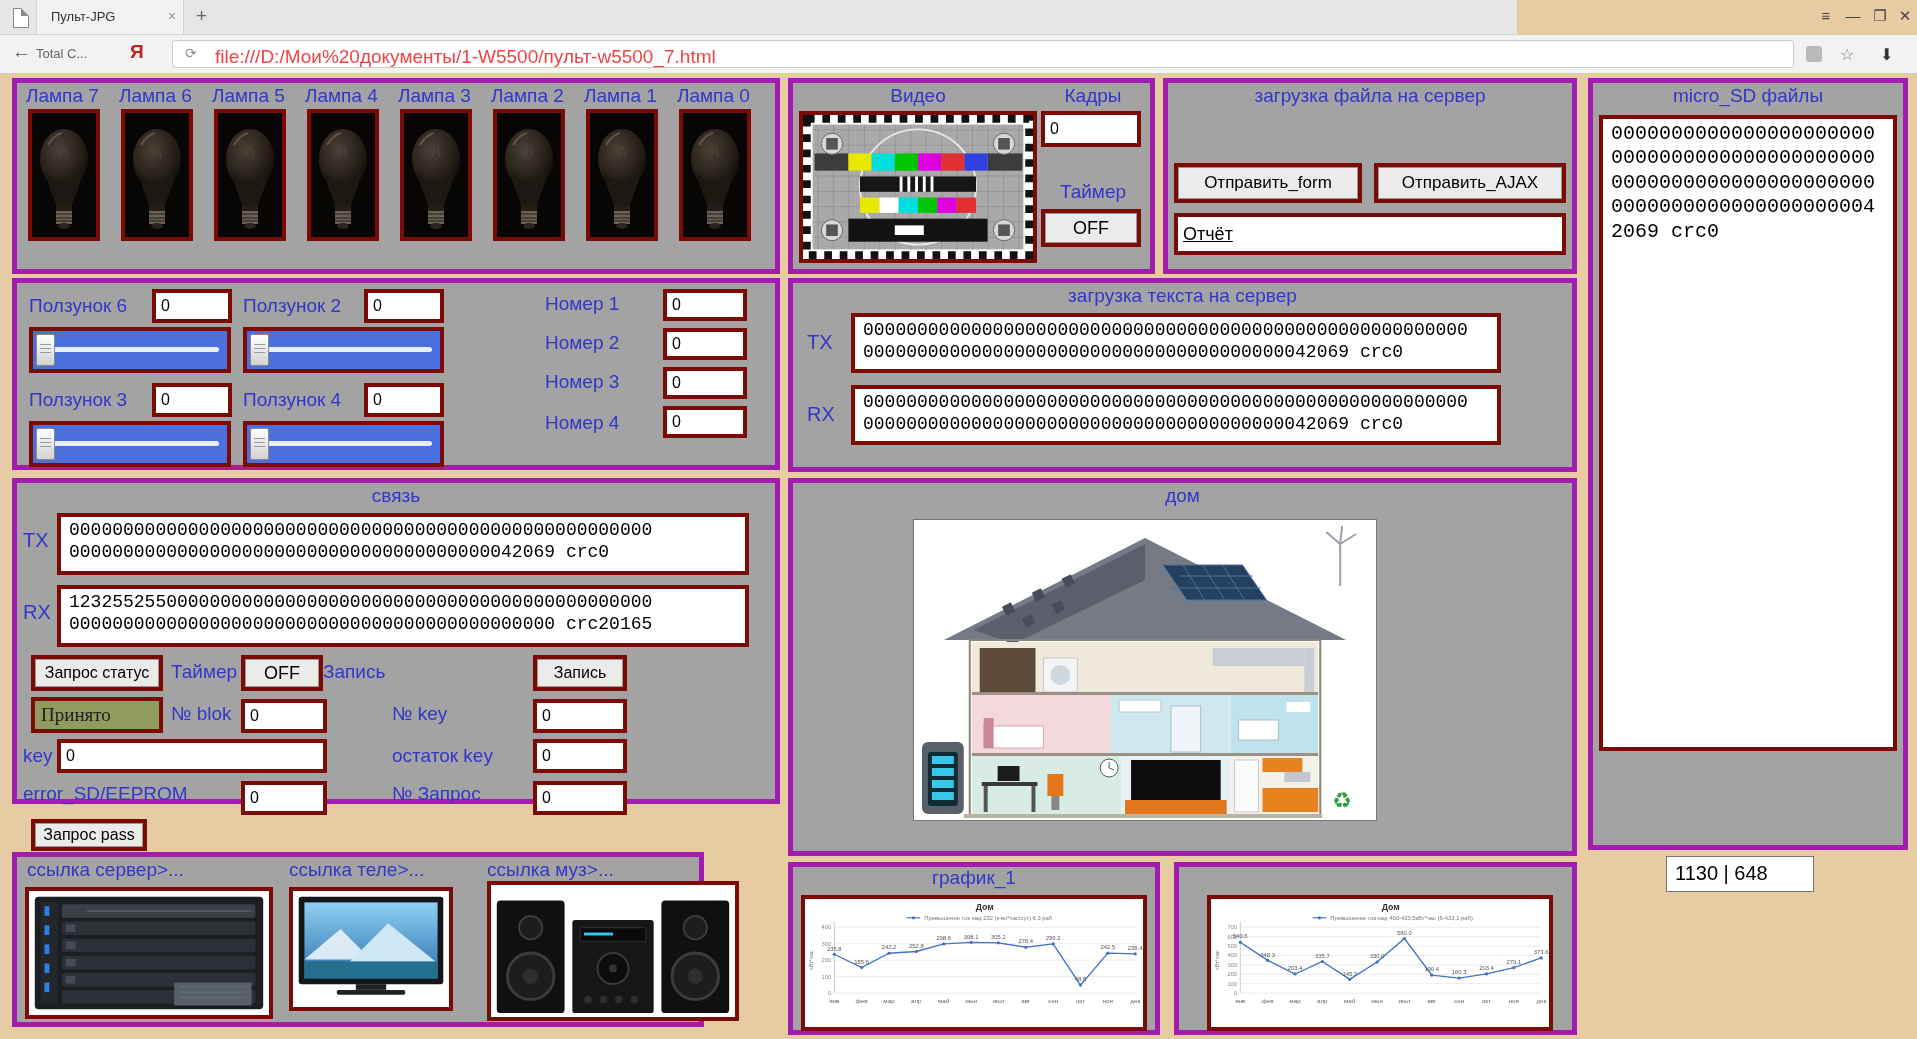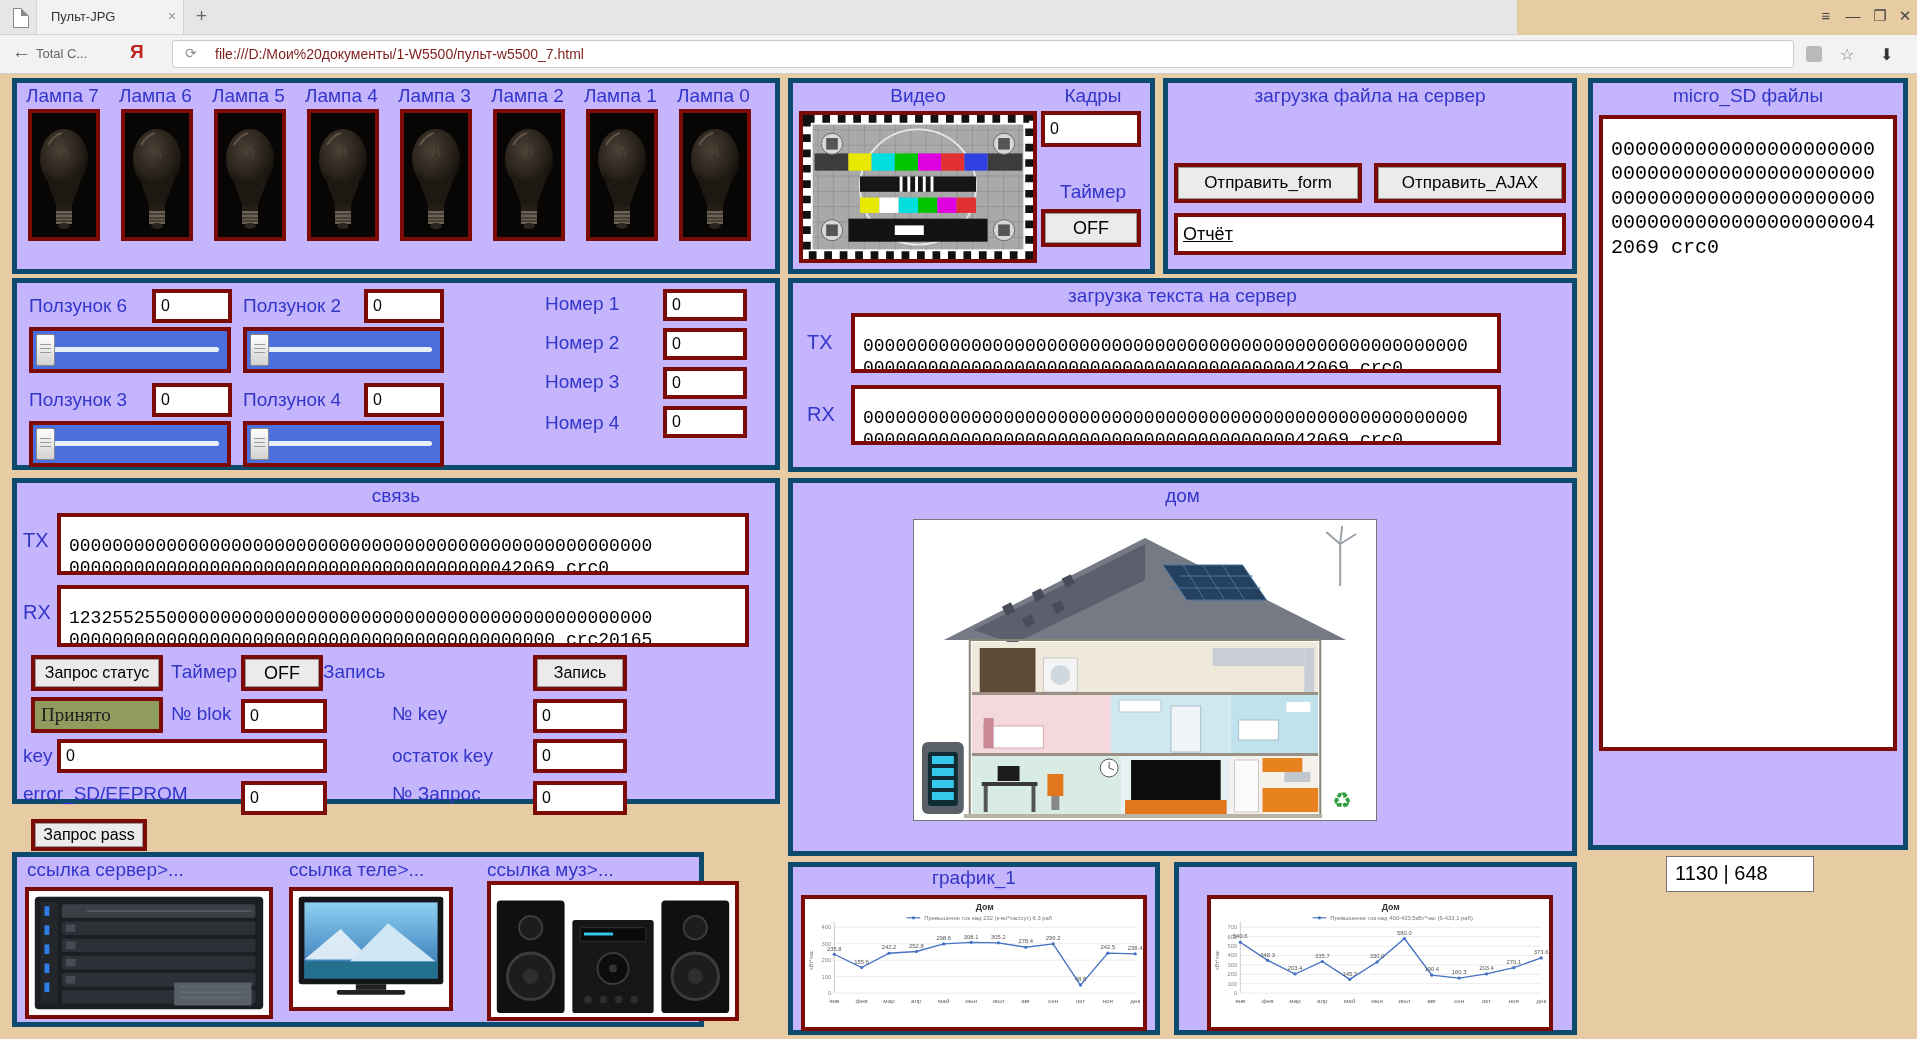--- a/index.html
+++ b/index.html
@@ -12,33 +12,33 @@
   .tab .t{position:absolute;left:14px;top:9px;font-size:13px;color:#333;white-space:nowrap}
   .tab .x{position:absolute;right:7px;top:8px;font-size:14px;color:#909090;cursor:default}
   .newtab{position:absolute;left:196px;top:5px;font-size:19px;color:#666}
   .winbtn{position:absolute;top:7px;font-size:15px;color:#444;width:24px;text-align:center}
   .toolbar{position:absolute;left:0;top:35px;width:1917px;height:38px;background:#f2f2f2;border-bottom:1px solid #cfcfcf}
   .backarrow{position:absolute;left:12px;top:6px;font-size:19px;color:#555}
   .backlabel{position:absolute;left:36px;top:11px;font-size:13px;color:#666}
   .ylogo{position:absolute;left:130px;top:6px;font-size:19px;font-weight:bold;color:#c0221c}
   .addrbar{position:absolute;left:172px;top:5px;width:1620px;height:26px;background:#fff;border:1px solid #c9c9c9;border-radius:3px}
   .addrbar .rf{position:absolute;left:12px;top:4px;font-size:14px;color:#8a8a8a}
-  .addrbar .u{position:absolute;left:42px;top:5px;font-size:14px;color:#7f1d1d;white-space:nowrap}
+  .addrbar .u{position:absolute;left:42px;top:5px;font-size:19px;color:#ef4444;white-space:nowrap}
   .tbicon{position:absolute;top:10px;font-size:16px;color:#777}
   .sqicon{position:absolute;left:1806px;top:11px;width:16px;height:16px;background:#b9b9b9;border-radius:3px}
   
-  .panel{position:absolute;background:#c4b5fd;border:5px solid #0c4a6e;box-sizing:border-box}
+  .panel{position:absolute;background:#a3a3a3;border:5px solid #a21caf;box-sizing:border-box}
   .ptitle{position:absolute;left:0;right:0;text-align:center;color:#3336c9;font-size:19px;white-space:nowrap}
   .lbl{position:absolute;color:#3336c9;font-size:19px;white-space:nowrap}
   .frame{position:absolute;border:4px solid #7c0b05;background:#fff;box-sizing:border-box}
   .frame.olv{background:#909b5e}
   .val{display:block;width:100%;height:100%;border:0;background:#fff;font:16px "Liberation Sans",sans-serif;color:#000;padding:2px 5px;box-sizing:border-box;outline:none}
   .btn{width:100%;height:100%;background:#ebebeb;border:1px solid #979797;font:16px "Liberation Sans",sans-serif;color:#000;box-sizing:border-box}
   .mono{font-family:"Liberation Mono",monospace;white-space:pre-line;color:#000;line-height:1.22}
-  .txtbox{width:100%;height:100%;background:#fff;padding:19px 8px;box-sizing:border-box;overflow:hidden}
+  .txtbox{width:100%;height:100%;background:#fff;padding:3px 8px;box-sizing:border-box;overflow:hidden}
   
   .lampcell{position:absolute;top:2px;width:93px;height:186px}
   .lampcell .ll{color:#3336c9;font-size:19px;height:24px;white-space:nowrap}
   .bulbframe{margin-left:2px;width:72px;height:132px;border:4px solid #7c0b05;background:#050505;box-sizing:border-box}
   
   .slider{position:absolute;border:4px solid #7c0b05;background:#4b70dd;box-sizing:border-box}
   .slider .track{position:absolute;left:17px;right:8px;top:50%;height:5px;margin-top:-3px;background:#e9eef8;border-radius:3px}
   .slider .handle{position:absolute;left:3px;top:3px;bottom:3px;width:17px;background:linear-gradient(#ffffff,#d2d2d2);border:1px solid #8a8a8a;border-radius:2px}
   .slider .handle::after{content:"";position:absolute;left:3px;right:3px;top:9px;height:11px;background:repeating-linear-gradient(#9a9a9a 0 1px,rgba(0,0,0,0) 1px 4px)}
   .imgbox{position:absolute;border:4px solid #7c0b05;box-sizing:border-box;background:#fff;overflow:hidden}

